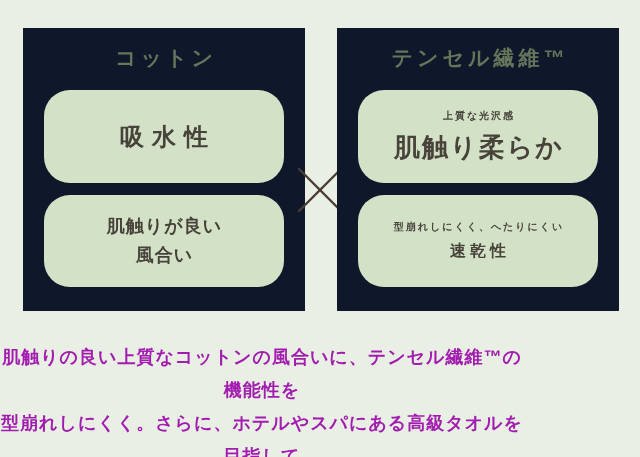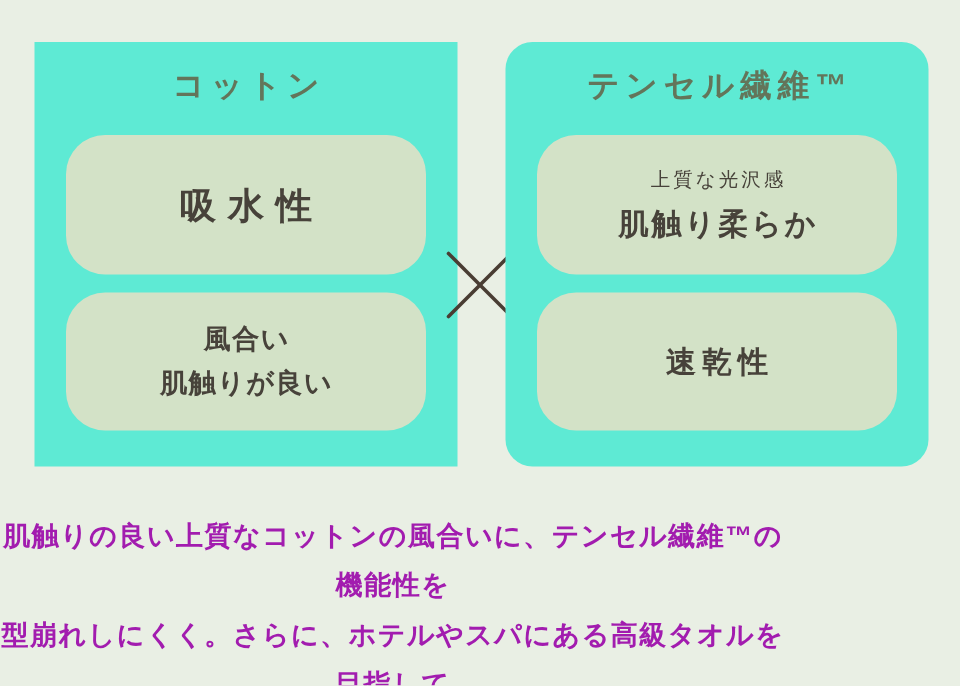--- a/index.html
+++ b/index.html
@@ -13,24 +13,24 @@
     width: 640px;
     height: 457px;
     background: #e9efe4;
     overflow: hidden;
   }
   .card {
     position: absolute;
     top: 28px;
     width: 282px;
     height: 283px;
-    background: #5eead4;
+    background: #0f172a;
   }
   .card.left  { left: 23px; }
-  .card.right { left: 337px; border-radius: 18px; }
+  .card.right { left: 337px; }
   .card-title {
     margin-top: 15px;
     text-align: center;
     font-size: 21px;
     line-height: 30px;
     font-weight: 600;
     letter-spacing: 4px;
     text-indent: 4px;
     color: #63755a;
   }
@@ -48,25 +48,25 @@
     color: #47423a;
   }
   .pill.p1 { top: 62px;  height: 93px; }
   .pill.p2 { top: 167px; height: 92px; }
   .pill-main {
     font-weight: 600;
     color: #47423a;
   }
   .main-lg  { font-size: 24px; letter-spacing: 8px; text-indent: 8px; }
   .main-md  { font-size: 18px; letter-spacing: 1px; text-indent: 1px; line-height: 29px; }
-  .main-md2 { font-size: 20px; letter-spacing: 2px; text-indent: 2px; }
-  .main-sd  { font-size: 20px; letter-spacing: 4px; text-indent: 4px; }
+  .main-md2 { font-size: 26px; letter-spacing: 2px; text-indent: 2px; }
+  .main-sd  { font-size: 16px; letter-spacing: 4px; text-indent: 4px; }
   .pill-sub {
-    font-size: 13px;
-    font-weight: 400;
+    font-size: 10px;
+    font-weight: 700;
     letter-spacing: 2px;
     text-indent: 2px;
     color: #47423a;
     margin-bottom: 7px;
   }
   .cross {
     position: absolute;
     left: 296px;
     top: 166px;
     width: 48px;
@@ -95,39 +95,40 @@
 <body>
 
 <div class="stage">
 
   <div class="card left">
     <div class="card-title">コットン</div>
     <div class="pill p1">
       <div class="pill-main main-lg">吸水性</div>
     </div>
     <div class="pill p2">
+      <div class="pill-main main-md">肌触りが良い</div>
       <div class="pill-main main-md">風合い</div>
-      <div class="pill-main main-md">肌触りが良い</div>
     </div>
   </div>
 
   <div class="cross">
     <svg viewBox="0 0 48 48" aria-hidden="true">
       <line x1="3" y1="3" x2="45" y2="45"></line>
       <line x1="45" y1="3" x2="3" y2="45"></line>
     </svg>
   </div>
 
   <div class="card right">
     <div class="card-title">テンセル繊維™</div>
     <div class="pill p1">
       <div class="pill-sub">上質な光沢感</div>
       <div class="pill-main main-md2">肌触り柔らか</div>
     </div>
     <div class="pill p2">
+      <div class="pill-sub">型崩れしにくく、へたりにくい</div>
       <div class="pill-main main-sd">速乾性</div>
     </div>
   </div>
 
   <div class="description">
     <div>肌触りの良い上質なコットンの風合いに、テンセル繊維™の機能性を</div>
     <div>型崩れしにくく。さらに、ホテルやスパにある高級タオルを目指して</div>
   </div>
 
 </div>

